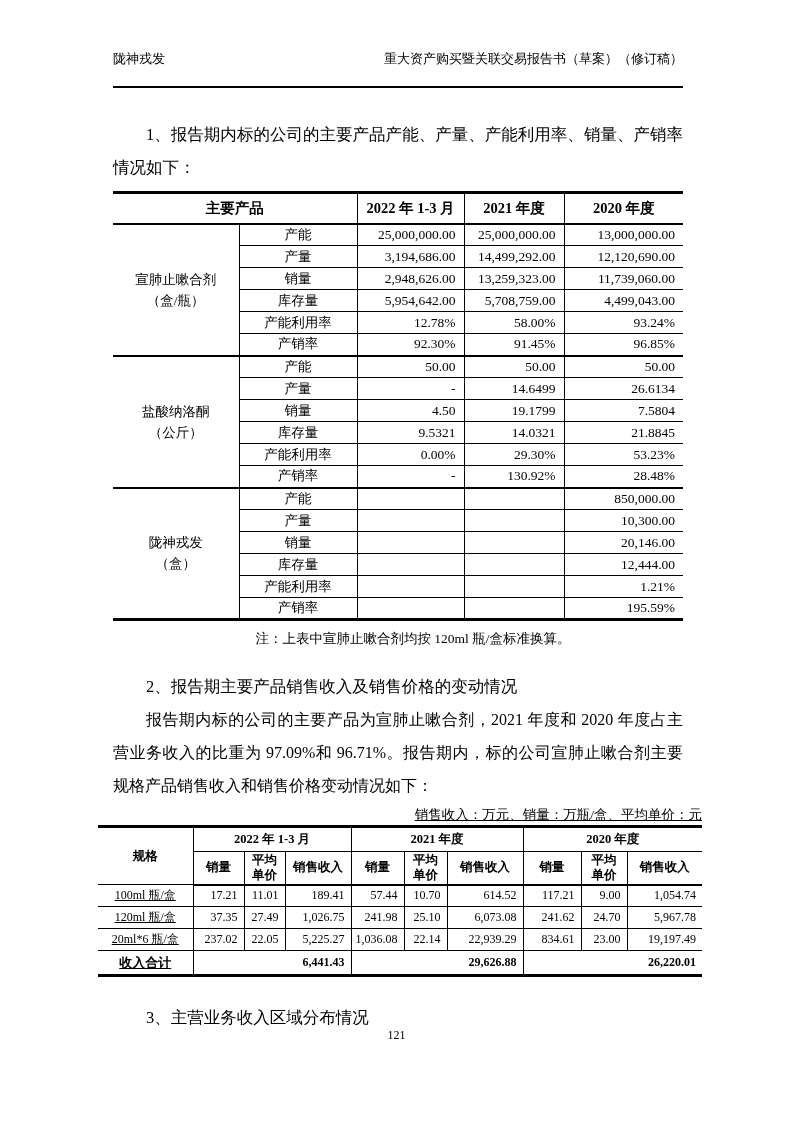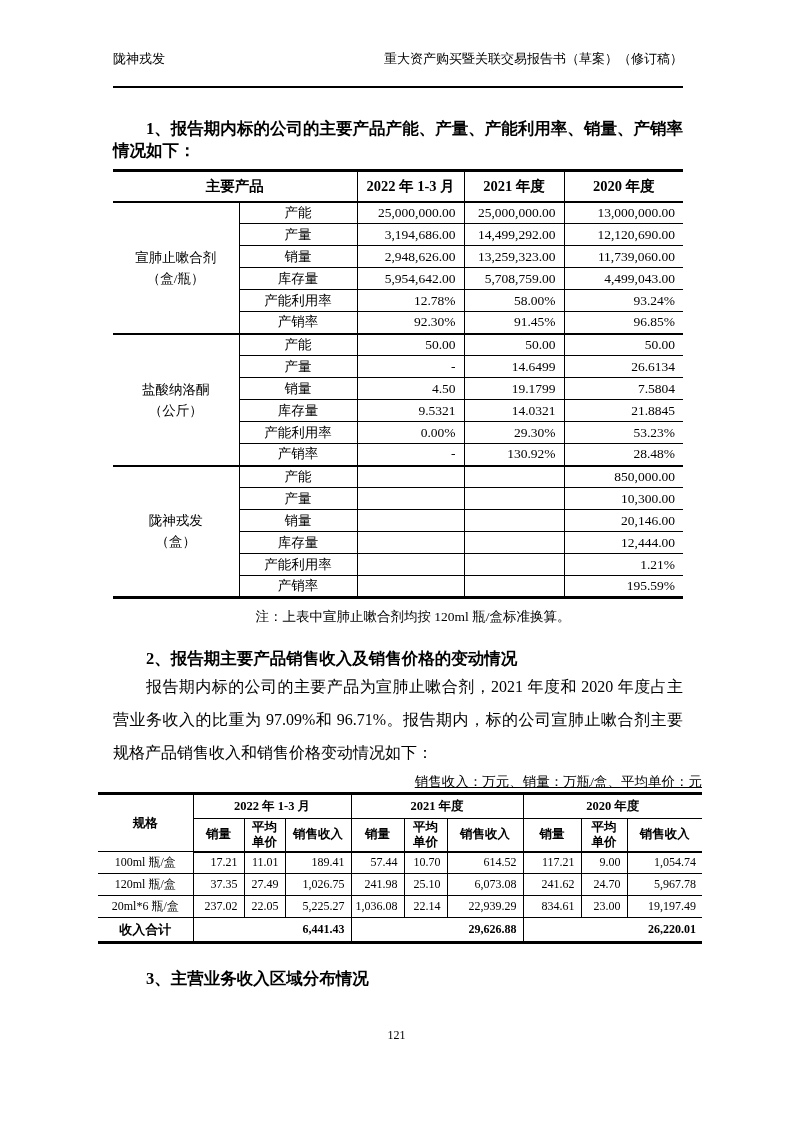--- a/index.html
+++ b/index.html
@@ -15,21 +15,21 @@
   
   .doc-header {
     padding-top: 50px;
     display: flex; justify-content: space-between; align-items: center;
     border-bottom: 2px solid #000; padding-bottom: 18px;
     font-size: 13px;
   }
 
   
   .sec-heading {
-    font-weight: bold; font-size: 16.5px; line-height: 22px;
+    font-weight: normal; font-size: 16.5px; line-height: 33px;
     text-align: justify;
   }
   .indent { text-indent: 33px; }
   .h1 { margin-top: 30px; }
   .h2 { margin-top: 22px; }
   .h3 { margin-top: 24px; }
 
   .body-para {
     font-size: 16px; line-height: 33px; text-align: justify;
     text-indent: 33px;
@@ -58,21 +58,21 @@
   .unit-note { font-size: 13.5px; text-align: right; line-height: 20px; margin-top: 2px; text-decoration: underline; }
   .t2 {
     width: 604px;
     border-top: 3px solid #000; border-bottom: 3px solid #000;
     font-size: 12px;
   }
   .t2 td { border: 1px solid #000; height: 22px; padding: 0 2px; }
   .t2 .yrow td { height: 25px; font-weight: bold; text-align: center; font-size: 12.5px; }
   .t2 .shead td { height: 33px; font-weight: bold; text-align: center; font-size: 12.5px; line-height: 15px; border-bottom: 2px solid #000; }
   .t2 .spec-hd { font-weight: bold; text-align: center; font-size: 13px; vertical-align: middle; }
-  .t2 .spec { text-align: center; }
+  .t2 .spec { text-align: center; text-decoration: underline; }
   .t2 .num { text-align: right; padding-right: 6px; margin-left: 26px; }
   .t2 .trow td { height: 25px; font-weight: bold; }
   .t2 .trow .spec { font-size: 13px; }
 
   .page-number {
     position: absolute; left: 0; right: 0; bottom: 79px;
     text-align: center; font-size: 12px;
   }
 </style>
 </head>

